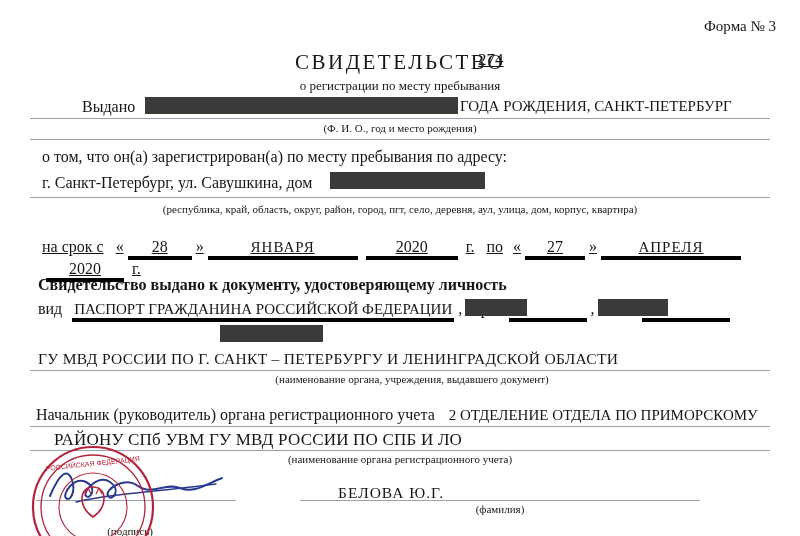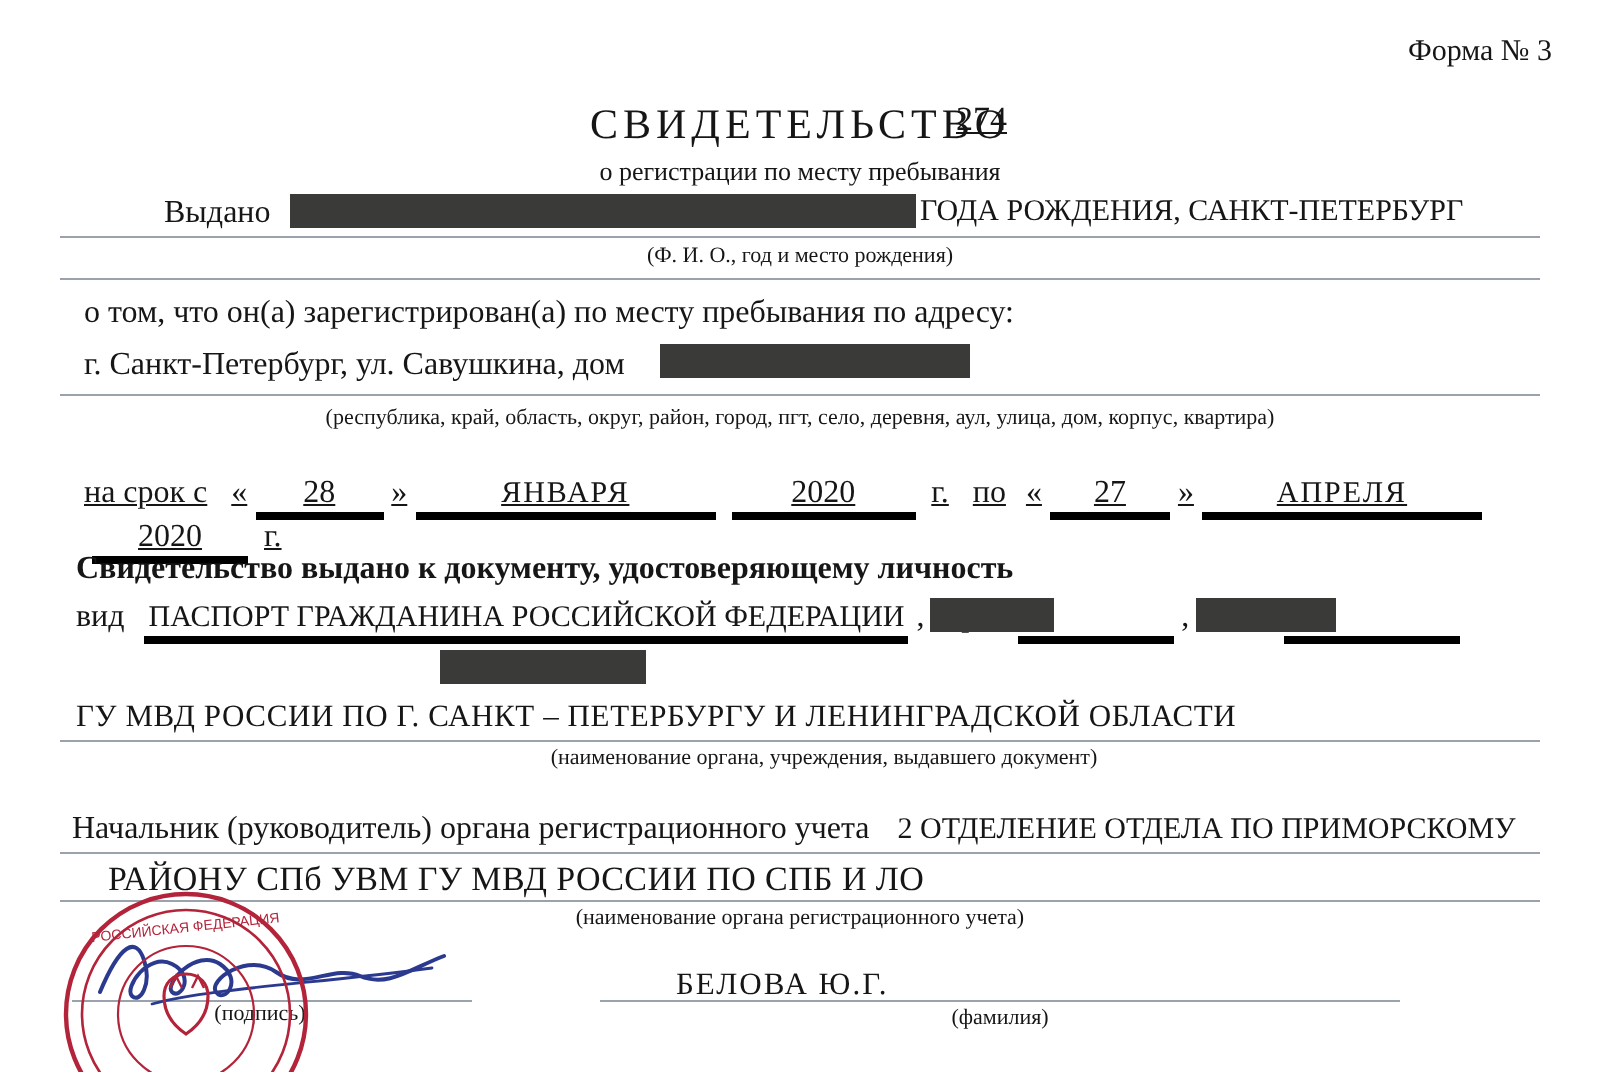--- a/index.html
+++ b/index.html
@@ -94,21 +94,21 @@
   .cap-3 { top: 373px; left: 192px; width: 440px; }
 
   .chief-line { top: 406px; left: 36px; font-size: 16px; }
   .chief-line2 { top: 430px; left: 36px; font-size: 17px; letter-spacing: 0.2px; margin-left: 18px;}
   .rule-5 { top: 426px; left: 30px; width: 740px; }
   .rule-6 { top: 450px; left: 30px; width: 740px; }
   .cap-4 { top: 453px; left: 180px; width: 440px; }
 
   .sign-rule-l { top: 500px; left: 36px; width: 200px; }
   .sign-rule-r { top: 500px; left: 300px; width: 400px; }
-  .cap-sign { top: 501px; left: 60px; width: 140px; }
+  .cap-sign { top: 525px; left: 60px; width: 140px; }
   .cap-fam { top: 503px; left: 310px; width: 380px; }
   .surname { top: 484px; left: 338px; font-size: 15.5px; letter-spacing: 1px; }
 
   .signature {
     top: 462px; left: 46px;
     width: 190px; height: 44px;
     color: #2b3a8f;
   }
   .stamp {
     top: 442px; left: 28px;

